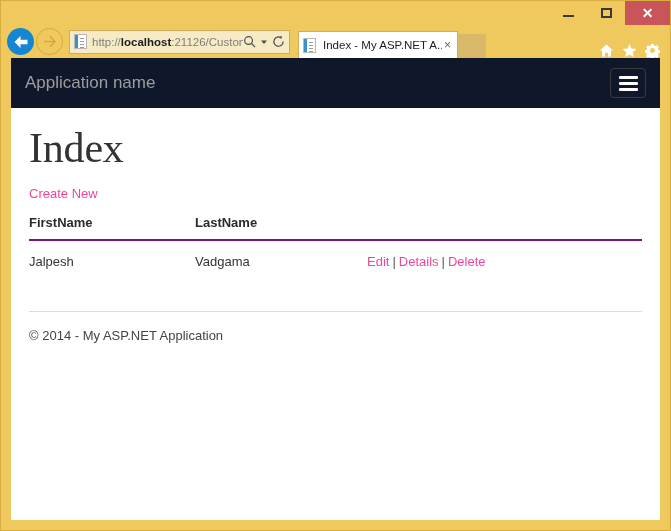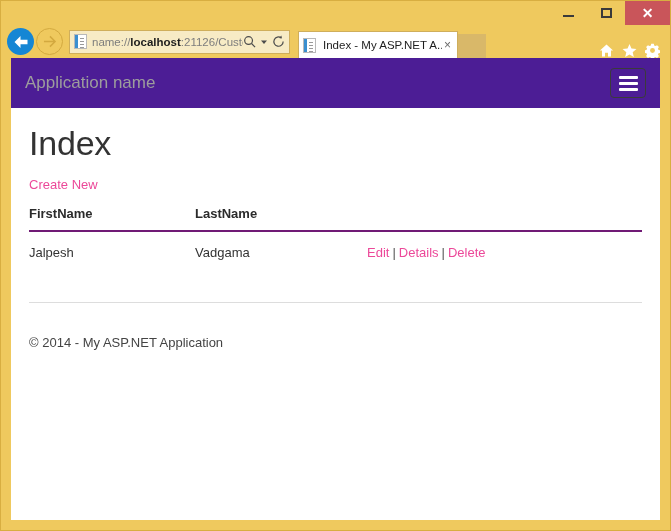--- a/index.html
+++ b/index.html
@@ -204,21 +204,21 @@
     left: 10px;
     right: 10px;
     bottom: 10px;
     background: #ffffff;
     overflow: hidden;
   }
 
   
   #navbar {
     height: 50px;
-    background: #4c1d95;
+    background: #0f172a;
     display: flex;
     align-items: center;
     padding: 0 14px;
     gap: 24px;
   }
   #brand {
     font-size: 17px;
     color: #9d9d9d;
     font-weight: normal;
   }
@@ -240,25 +240,26 @@
     height: 3px;
     background: #ffffff;
     border-radius: 1px;
   }
 
   
   #content {
     padding: 16px 18px 0 18px;
   }
   #page-title {
-    font-size: 34px;
+    font-size: 42px;
     font-weight: normal;
     color: #333333;
     letter-spacing: -0.2px;
     margin-bottom: 12px;
+    font-family: Liberation Serif, serif;
   }
   a.link {
     color: #ec4899;
     text-decoration: none;
     font-size: 13px;
   }
   #create-new-row {
     margin-bottom: 13px;
   }
 
@@ -282,21 +283,21 @@
     vertical-align: middle;
   }
   .col-first { width: 166px; }
   .col-last  { width: 172px; }
   .col-act   { }
   .sep { color: #555; padding: 0 3px; }
 
   #footer {
     margin-top: 30px;
     border-top: 1px solid #dddddd;
-    padding-top: 32px;
+    padding-top: 16px;
     font-size: 13px;
     color: #444444;
   }
 </style>
 </head>
 <body>
 
 <div id="window">
 
   <div id="titlebar">
@@ -322,21 +323,21 @@
     </div>
 
     <div class="nav-circle fwd">
       <svg class="arrow-svg" width="15" height="13" viewBox="0 0 16 14">
         <path d="M8.5 1.5 L14 7 L8.5 12.5 M14 7 L2 7" fill="none" stroke="#d3a93f" stroke-width="1.6"></path>
       </svg>
     </div>
 
     <div id="addressbar">
       <span class="page-icon"></span>
-      <span id="url-text"><span>name://</span><span class="host">localhost</span><span>:21126/Customer/</span></span>
+      <span id="url-text"><span>http://</span><span class="host">localhost</span><span>:21126/Customer/</span></span>
       <span class="addr-icons">
         <svg width="13" height="13" viewBox="0 0 14 14">
           <circle cx="6" cy="6" r="4.2" fill="none" stroke="#4c4c4c" stroke-width="1.3"></circle>
           <path d="M9.2 9.2 L13 13" stroke="#4c4c4c" stroke-width="1.3" fill="none"></path>
         </svg>
         <svg width="8" height="8" viewBox="0 0 8 8">
           <path d="M1 2.5 L4 6 L7 2.5 Z" fill="#4c4c4c"></path>
         </svg>
         <svg width="13" height="13" viewBox="0 0 14 14">
           <path d="M12 7 A5 5 0 1 1 10 3.1" fill="none" stroke="#4c4c4c" stroke-width="1.3"></path>

